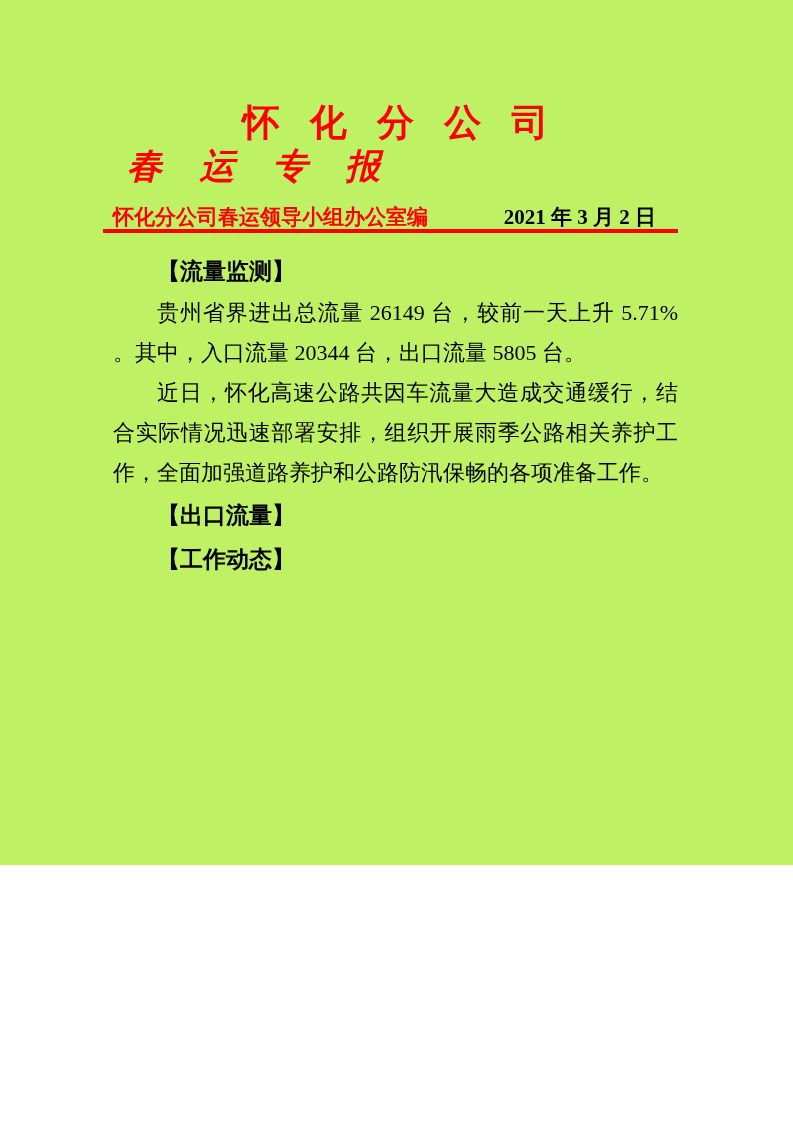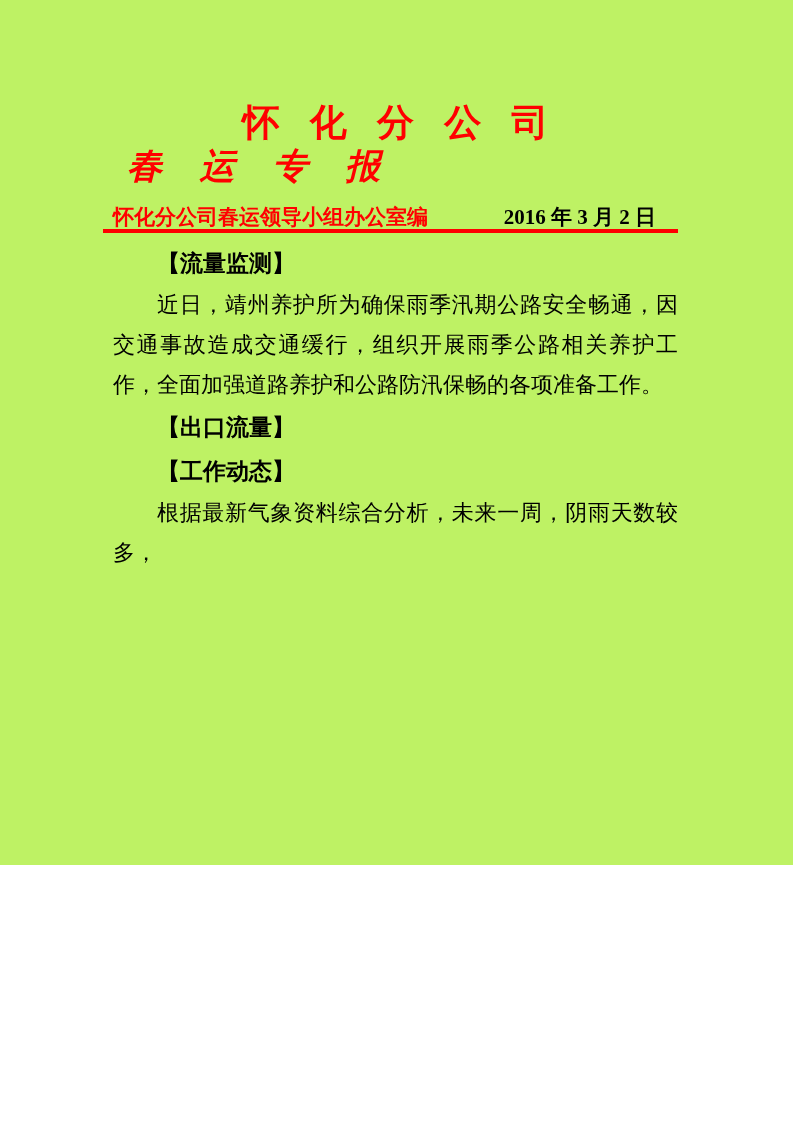--- a/index.html
+++ b/index.html
@@ -70,21 +70,21 @@
     padding-right: 22px;
     white-space: nowrap;
   }
   .rule {
     height: 4px;
     background: #ff0000;
     width: calc(100% + 10px);
     margin-left: -10px;
   }
   .body-text {
-    margin-top: 10px;
+    margin-top: 18px;
     font-size: 22px;
     line-height: 40px;
     text-align: justify;
   }
   .sec-heading, .sub-heading {
     font-weight: bold;
     font-size: 23px;
     line-height: 42px;
     margin: 2px 0 0 0;
     text-indent: 44px;
@@ -98,30 +98,30 @@
 <body>
 
 <div class="page">
   <div class="content">
 
     <h1 class="title-line1">怀 化 分 公 司</h1>
     <h2 class="title-line2">春 运 专 报</h2>
 
     <div class="masthead">
       <span class="editor">怀化分公司春运领导小组办公室编</span>
-      <span class="date">2016 年 3 月 2 日</span>
+      <span class="date">2021 年 3 月 2 日</span>
     </div>
     <div class="rule"></div>
 
     <main class="body-text">
       <div class="sec-heading">【流量监测】</div>
 
+      <p class="para">贵州省界进出总流量 26149 台，较前一天上升 5.71% 。其中，入口流量 20344 台，出口流量 5805 台。</p>
 
-      <p class="para">近日，靖州养护所为确保雨季汛期公路安全畅通，因交通事故造成交通缓行，组织开展雨季公路相关养护工作，全面加强道路养护和公路防汛保畅的各项准备工作。</p>
+      <p class="para">近日，怀化高速公路共因车流量大造成交通缓行，结合实际情况迅速部署安排，组织开展雨季公路相关养护工作，全面加强道路养护和公路防汛保畅的各项准备工作。</p>
 
       <div class="sec-heading">【出口流量】</div>
 
       <div class="sec-heading">【工作动态】</div>
-      <p class="para">根据最新气象资料综合分析，未来一周，阴雨天数较多，</p>
     </main>
 
   </div>
 </div>
 
 </body></html>

